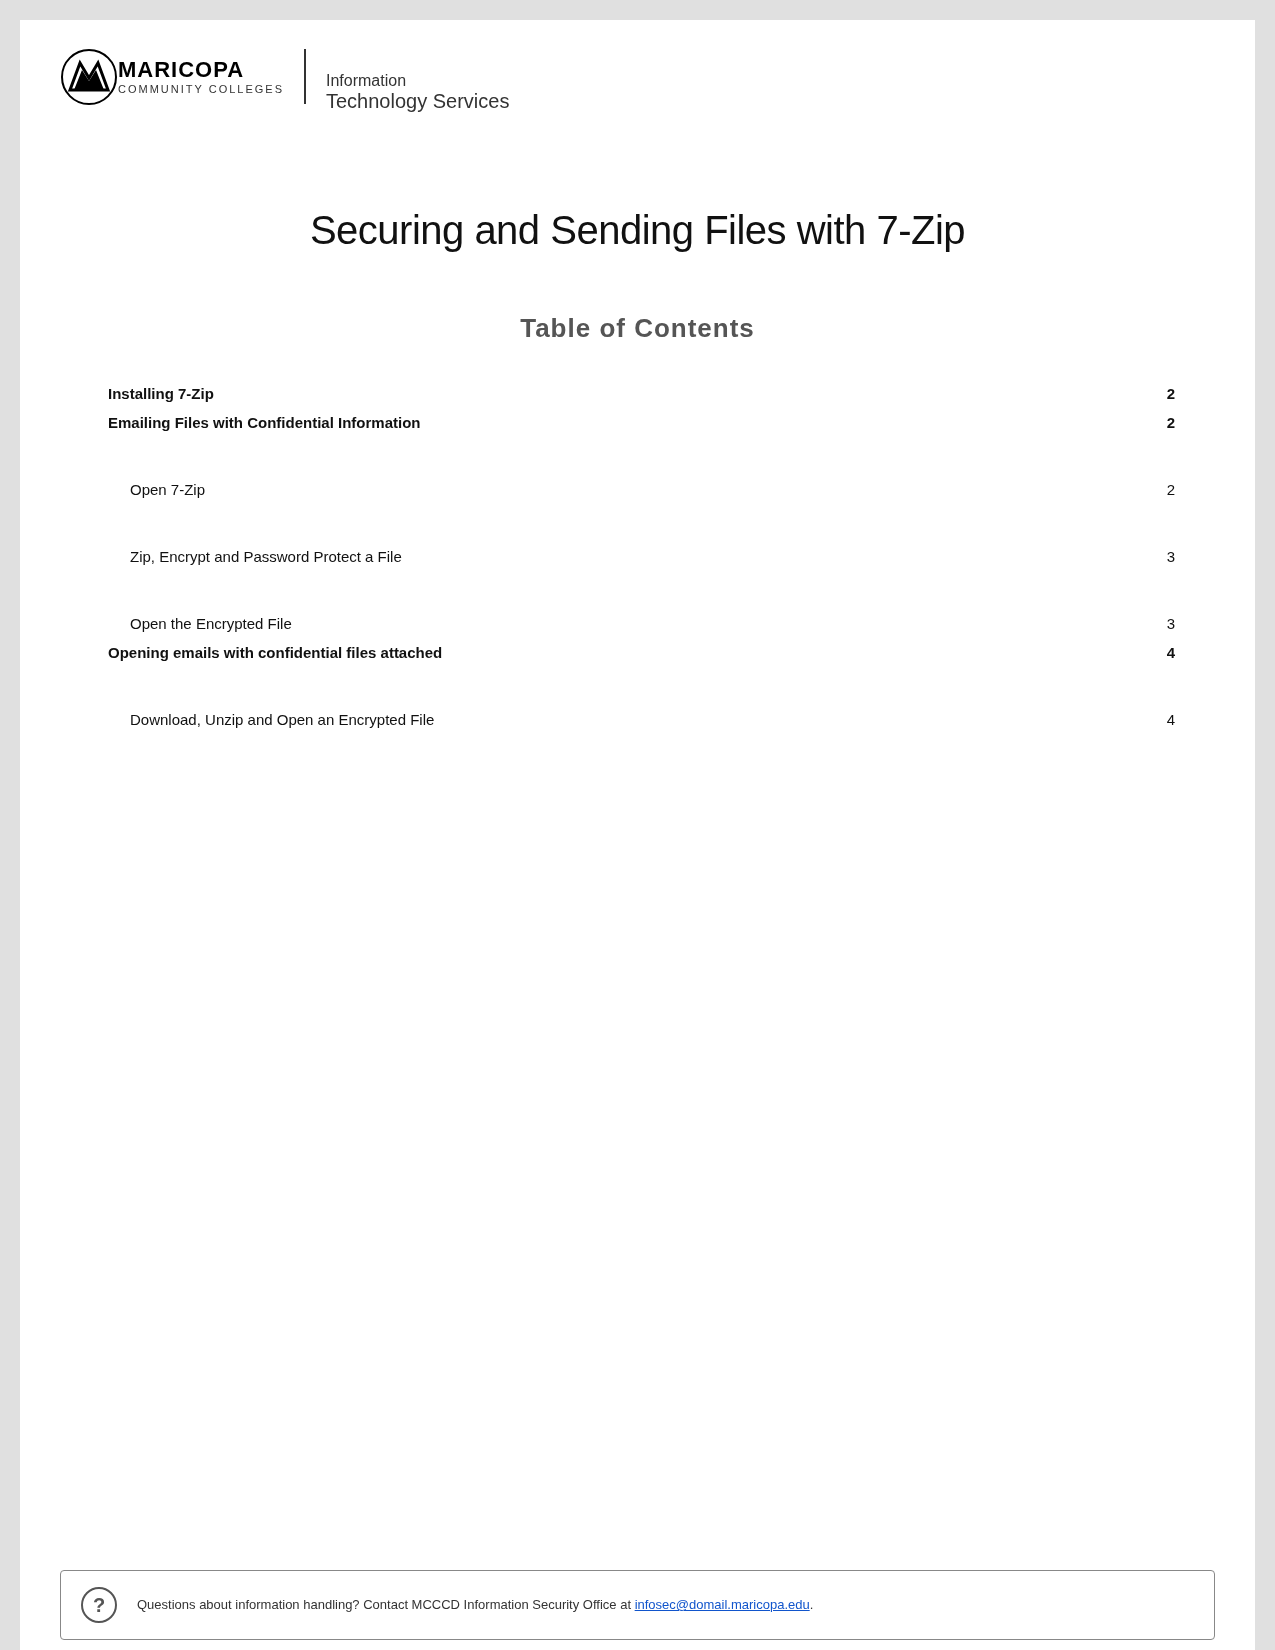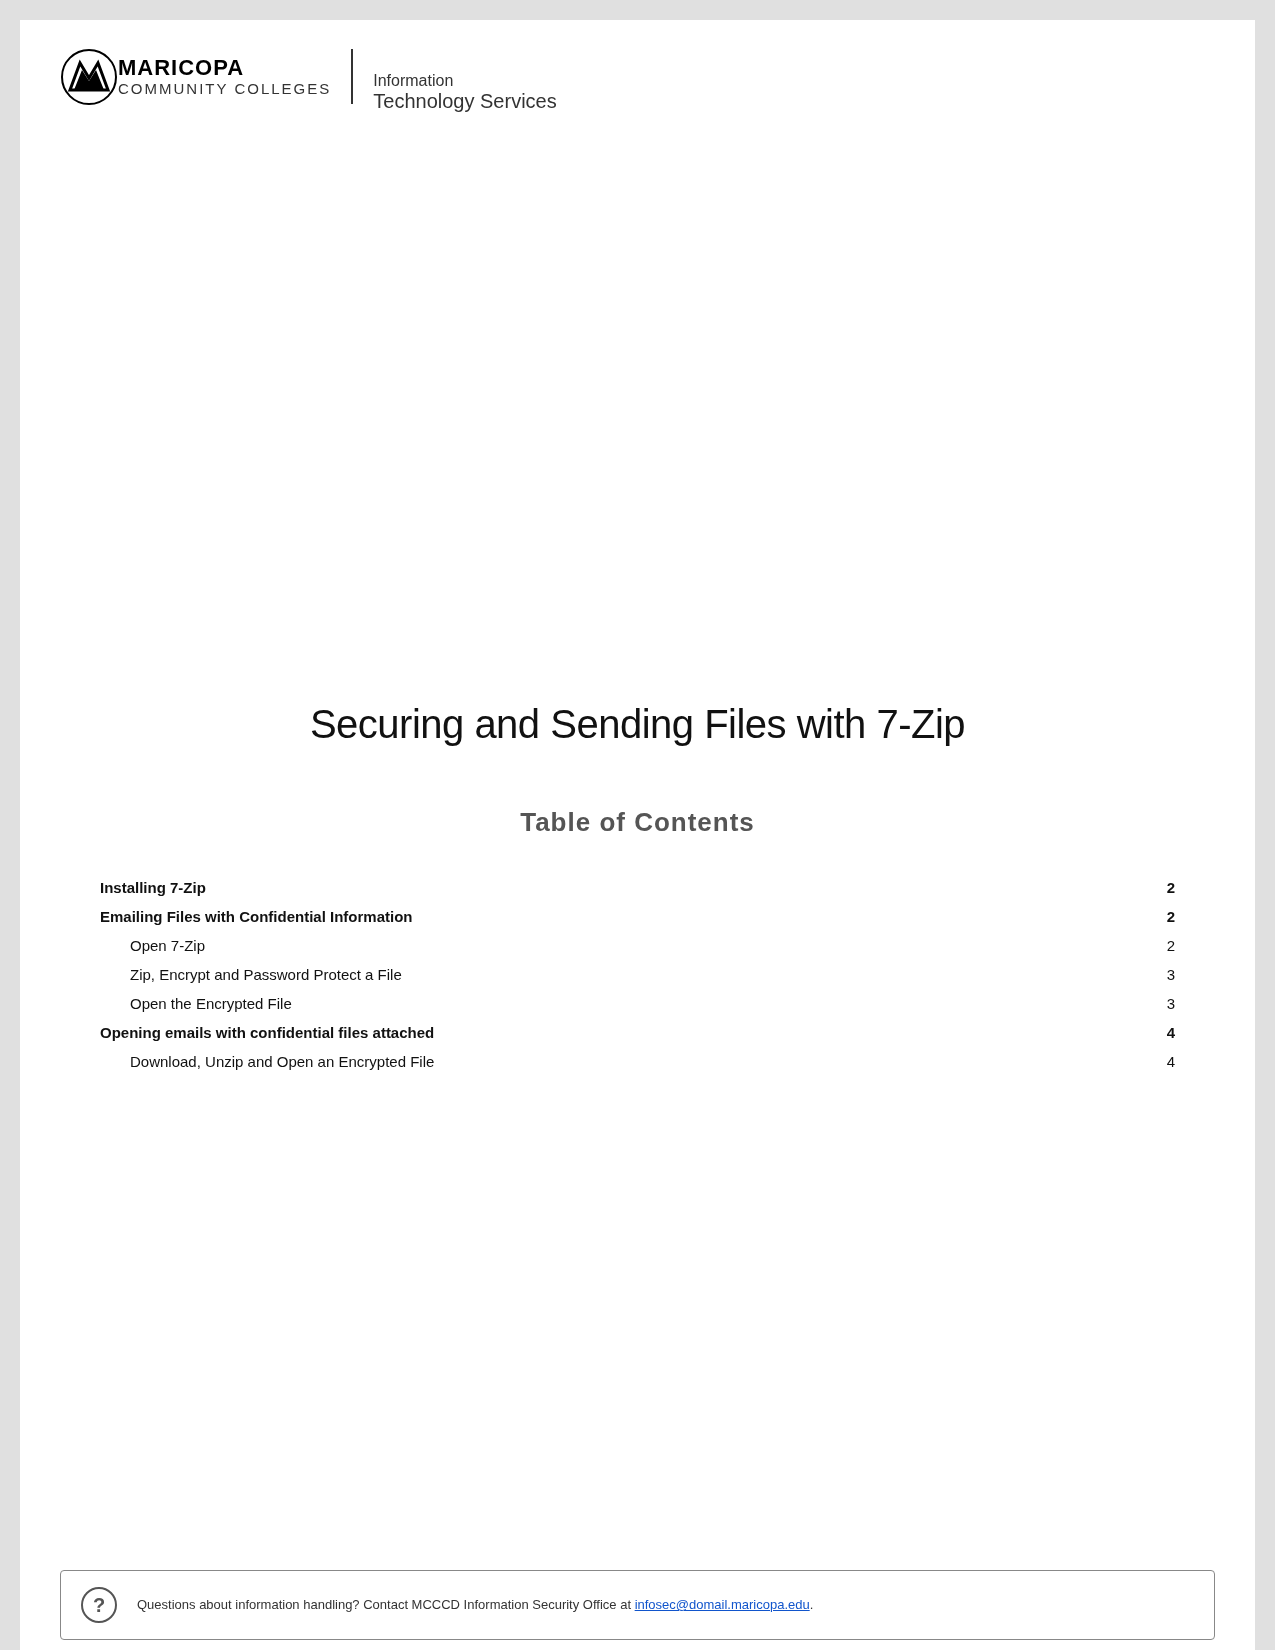--- a/index.html
+++ b/index.html
@@ -49,21 +49,21 @@
 
     .logo-name {
       font-size: 22px;
       font-weight: 900;
       letter-spacing: 1px;
       color: #000;
       line-height: 1.1;
     }
 
     .logo-sub {
-      font-size: 15px;
+      font-size: 11px;
       letter-spacing: 2px;
       color: #333;
       font-weight: 500;
     }
 
     .header-divider {
       width: 2px;
       height: 55px;
       background: #333;
       margin: 0 20px;
@@ -87,21 +87,20 @@
       color: #333;
       font-weight: 400;
     }
 
     
     .main-content {
       flex: 1;
       padding: 0 80px;
       display: flex;
       flex-direction: column;
-      justify-content: center;
     }
 
     .page-title {
       text-align: center;
       font-size: 40px;
       font-weight: 400;
       color: #111;
       margin-top: 80px;
       margin-bottom: 60px;
       letter-spacing: -0.5px;
@@ -129,25 +128,27 @@
       border-bottom: none;
     }
 
     .toc-item-label {
       font-size: 15px;
       color: #111;
     }
 
     .toc-item-label.bold {
       font-weight: 700;
+      margin-left: 8px;
     }
 
     .toc-item-label.indented {
       padding-left: 30px;
       font-weight: 400;
+      margin-top: 38px;
     }
 
     .toc-item-page {
       font-size: 15px;
       color: #111;
       font-weight: 400;
     }
 
     .toc-item-page.bold {
       font-weight: 700;

